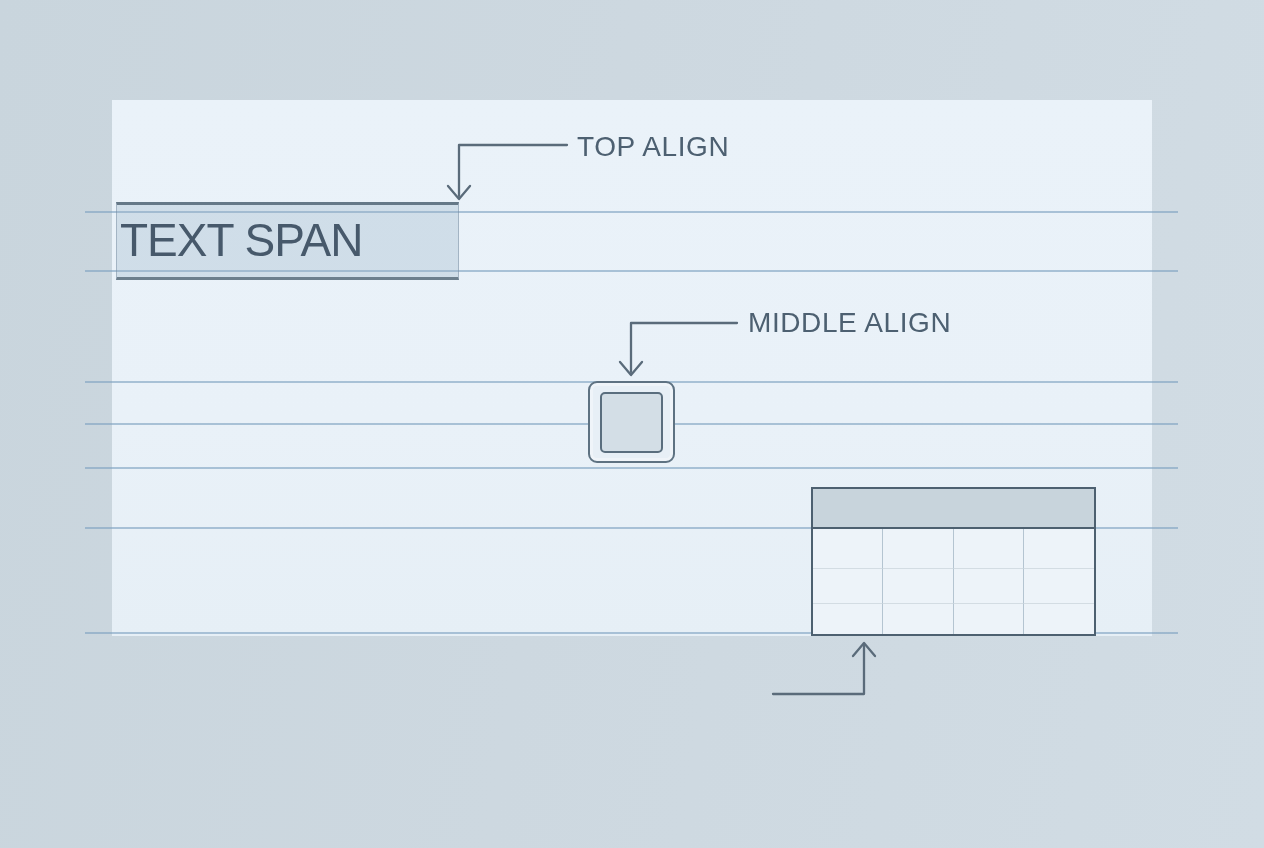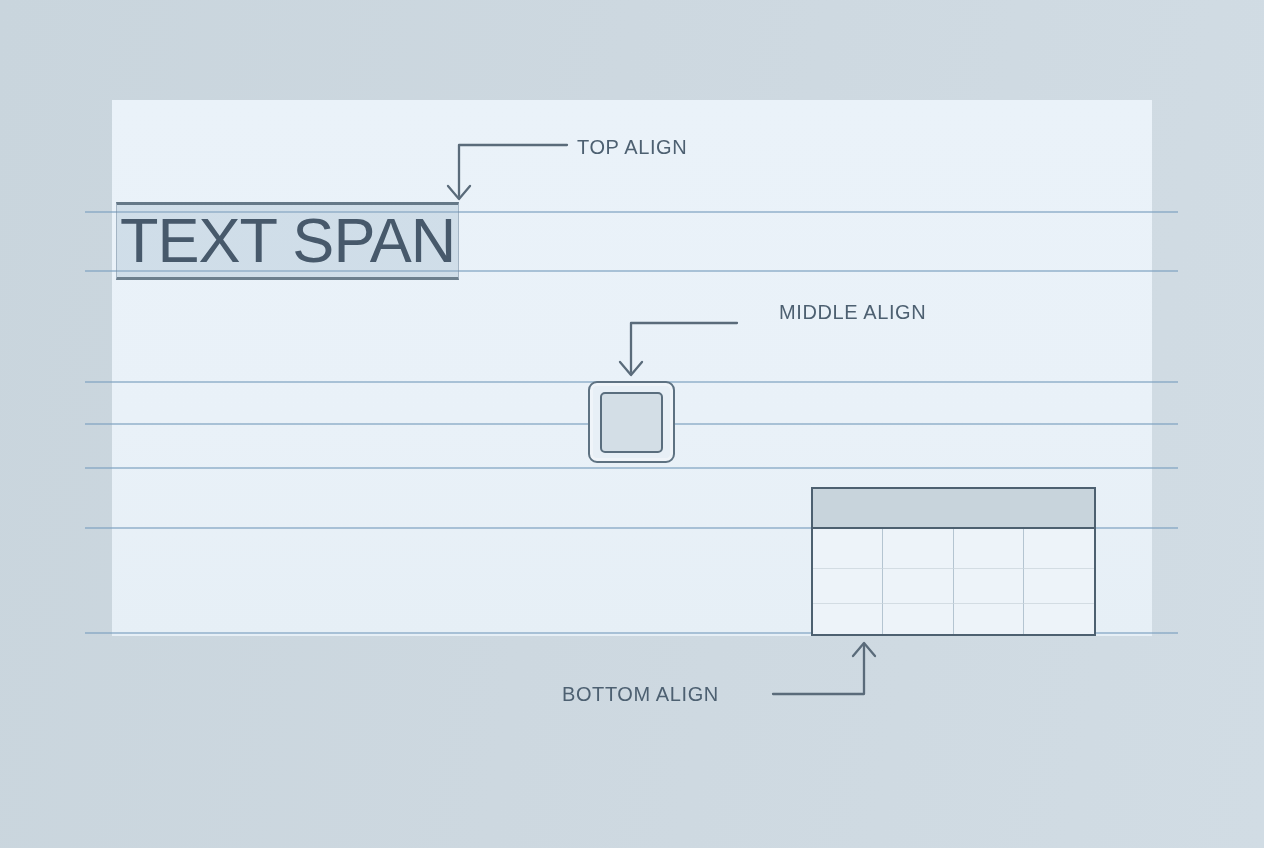--- a/index.html
+++ b/index.html
@@ -28,21 +28,21 @@
     position:absolute;left:116px;top:202px;width:343px;height:78px;
     background:rgba(150,175,197,.30);
     border-top:3px solid rgba(72,92,108,.78);
     border-bottom:3px solid rgba(72,92,108,.72);
     border-left:1px solid rgba(110,132,150,.45);
     border-right:1px solid rgba(110,132,150,.45);
     box-sizing:border-box;
   }
   .text-span-label{
     position:absolute;left:3px;top:-2px;
-    font-size:63px;line-height:74px;letter-spacing:-1px;
+    font-size:46px;line-height:74px;letter-spacing:-1px;
     color:var(--c-span_text,#47596b);white-space:nowrap;
   }
 
   
   .square-outer{
     position:absolute;left:588px;top:381px;width:87px;height:82px;
     box-sizing:border-box;border:2.5px solid #5e7282;border-radius:9px;
     background:#e7eff6;box-shadow:0 0 0 3px rgba(255,255,255,.35) inset;
     display:flex;align-items:center;justify-content:center;
   }
@@ -68,25 +68,25 @@
     grid-template-columns:repeat(4,1fr);
     grid-template-rows:40px 35px 1fr;
   }
   .mini-table-cell{box-sizing:border-box;}
   .mini-table-cell.col-inner{border-right:1.5px solid #b4c4d1;}
   .mini-table-cell.row-inner{border-bottom:1.2px solid #d3dce3;}
 
   
   .annotation{
     position:absolute;height:28px;line-height:28px;
-    font-size:20px;letter-spacing:.6px;
+    font-size:28px;letter-spacing:.6px;
     color:var(--c-annotation_text,#4d6071);white-space:nowrap;
   }
   #top-align-label{left:577px;top:133px;}
-  #middle-align-label{left:748px;top:298px;margin-left:31px;}
+  #middle-align-label{left:748px;top:309px;}
   #bottom-align-label{left:562px;top:680px;}
 
   
   #arrows{position:absolute;left:0;top:0;width:1264px;height:848px;pointer-events:none;}
   #arrows path{stroke:var(--c-arrow,#5a6b7a);stroke-width:2.3;fill:none;
     stroke-linecap:round;stroke-linejoin:round;}
 
   
   .watermark{
     position:absolute;left:1018px;top:770px;
@@ -143,16 +143,15 @@
     <path d="M737,323 L631,323 L631,372"></path>
     <path d="M620,362 L631,375 L642,362"></path>
     <path d="M773,694 L864,694 L864,646"></path>
     <path d="M853,656 L864,643 L875,656"></path>
   </svg>
 
   <div class="annotation" id="top-align-label">TOP ALIGN</div>
 
   <div class="annotation" id="middle-align-label">MIDDLE ALIGN</div>
 
-  <div class="annotation" id="bottom-align-label">BOTTOM ALIGN</div>
 
 
 </div>
 
 </body></html>

